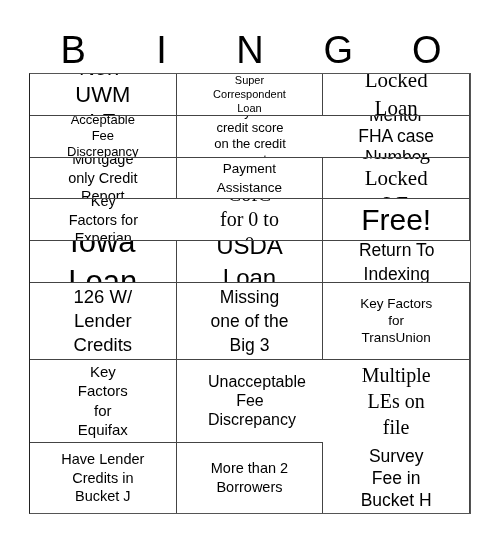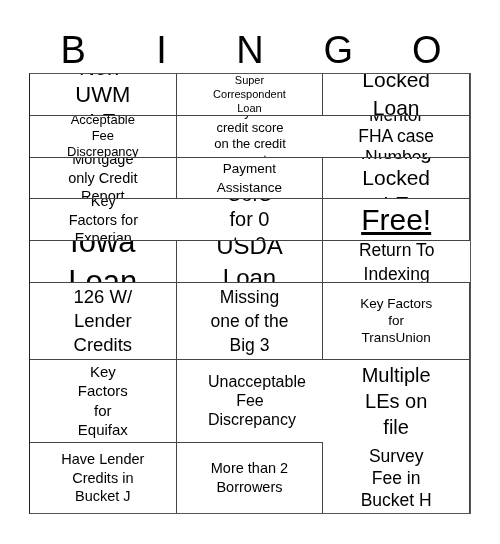--- a/index.html
+++ b/index.html
@@ -15,23 +15,23 @@
   .cell { border-right: 1px solid #444; border-bottom: 1px solid #444; box-sizing: border-box;
           display: flex; align-items: center; justify-content: center; text-align: center;
           padding: 2px; overflow: hidden; }
   .cell:nth-child(5n) { border-right: none; text-align: center; }
   .cell:nth-child(n+21) { border-bottom: none; }
   .cell span { display: block; }
   .s-xs { font-size: 11px; line-height: 14px; }
   .s-s  { font-size: 13px; line-height: 16px; }
   .s-sm { font-size: 14.5px; line-height: 18.5px; }
   .s-m  { font-size: 17.5px; line-height: 21px; }
-  .s-l  { font-size: 20px; line-height: 24px; }
+  .s-l  { font-size: 20px; line-height: 24px; font-family: Liberation Serif, serif; }
   .s-xl { font-size: 22px; line-height: 27px; }
-  .s-xxl{ font-size: 30px; line-height: 38px; text-decoration: underline; }
+  .s-xxl{ font-size: 30px; line-height: 38px; }
   .s-iowa { font-size: 31px; line-height: 40px; }
 </style>
 </head>
 <body>
 
 <div class="header">
   <span>B</span>
   <span>I</span>
   <span>N</span>
   <span>G</span>

